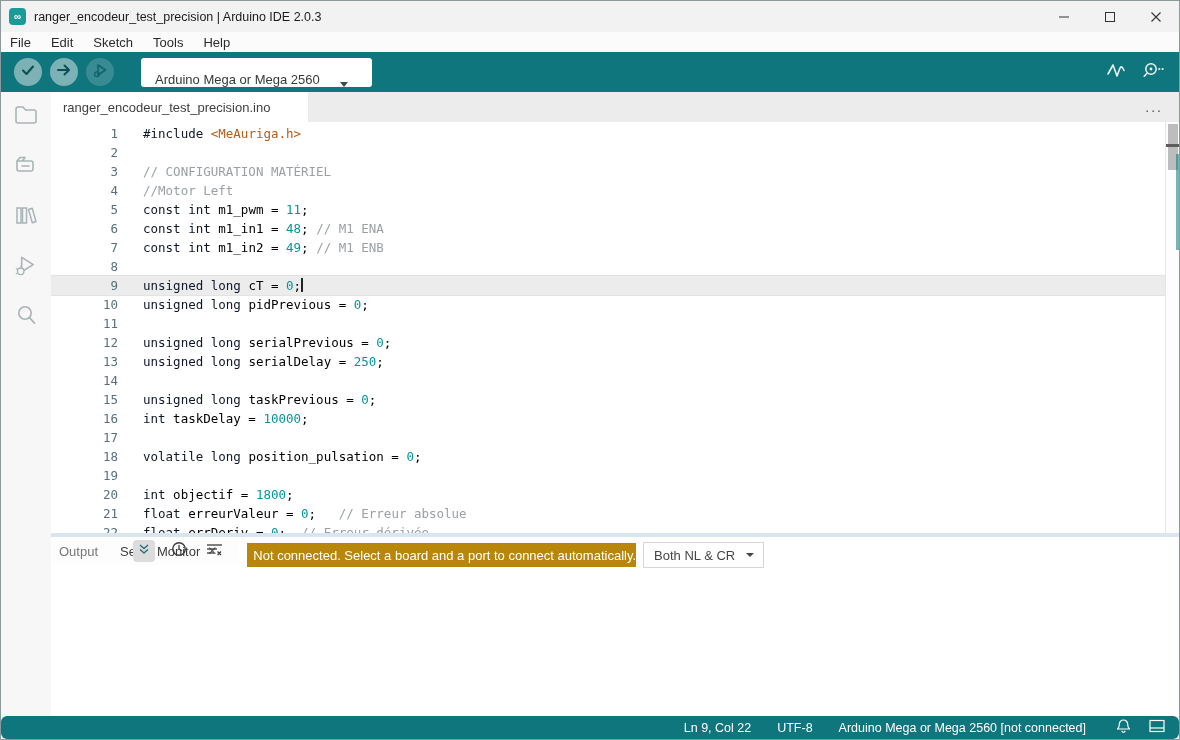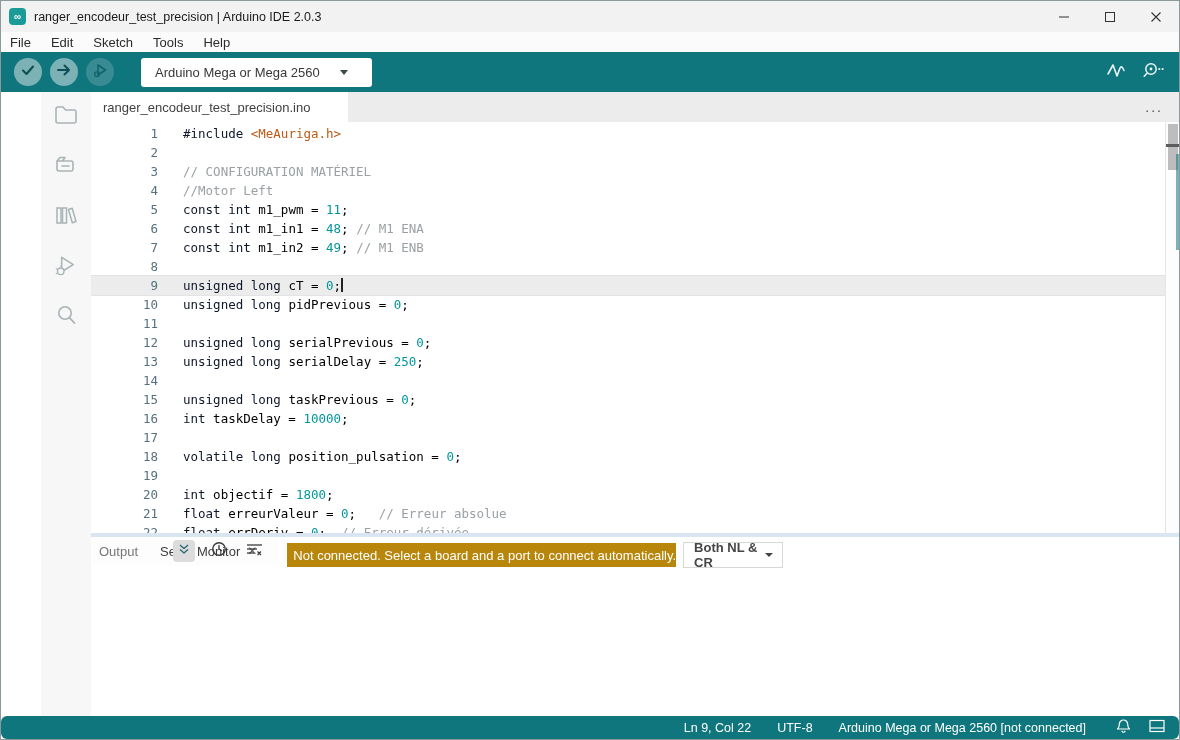--- a/index.html
+++ b/index.html
@@ -18,27 +18,27 @@
 
   
   .menubar { height:20px; background:#fbfbfb; display:flex; align-items:center; gap:20px; padding-left:9px; flex:0 0 auto; }
   .menu-item { font-size:13px; color:#2b2b2b; cursor:default; }
 
   
   .toolbar { height:40px; background:#0e767c; display:flex; align-items:center; flex:0 0 auto; position:relative; }
   .tb-circle { width:28px; height:28px; border-radius:50%; background:#7cb1b5; display:flex; align-items:center; justify-content:center; margin-left:8px; }
   .tb-circle:first-child { margin-left:13px; }
   .tb-circle.disabled { background:#47929a; opacity:.75; }
-  .board-select { margin-left:27px; height:29px; width:231px; background:#fff; border-radius:3px; display:flex; align-items:center; justify-content:space-between; padding:0 24px 0 14px; }
+  .board-select { margin-left:27px; height:29px; width:231px; background:#fff; border-radius:3px; display:flex; align-items:flex-end; justify-content:space-between; padding:0 24px 0 14px; }
   .board-select span { font-size:13px; color:#383838; }
   .board-caret { width:0; height:0; border-left:4.5px solid transparent; border-right:4.5px solid transparent; border-top:5px solid #3c4a4b; }
   .tb-right { position:absolute; right:14px; top:0; height:40px; display:flex; align-items:center; gap:14px; }
 
   
-  .main { flex:1 1 auto; display:flex; min-height:0;margin-left:40px; }
+  .main { flex:1 1 auto; display:flex; min-height:0; }
   .sidebar { width:50px; background:#f7f7f7; display:flex; flex-direction:column; align-items:center; padding-top:10px; gap:24px; flex:0 0 auto; }
   .sb-icon { width:26px; height:26px; display:flex; align-items:center; justify-content:center; }
 
   .content { flex:1 1 auto; display:flex; flex-direction:column; min-width:0; }
 
   
   .tabbar { height:30px; background:#ececec; display:flex; align-items:stretch; position:relative; flex:0 0 auto; }
   .etab { background:#fff; padding:0 38px 0 12px; display:flex; align-items:center; font-size:13px; color:#414141; }
   .tab-more { position:absolute; right:16px; top:0; height:30px; display:flex; align-items:center; color:#535353; font-size:14px; letter-spacing:2px; }
 
@@ -67,21 +67,21 @@
   .panel-header { height:28px; display:flex; align-items:center; padding-left:8px; position:relative; flex:0 0 auto; background:#fdfdfd; }
   .ptab { font-size:13px; color:#767676; margin-right:22px; display:flex; align-items:center; gap:7px; }
   .ptab.active { color:#3c3c3c; }
   .ptab .closex { color:#5a5a5a; font-size:12px; }
   .panel-icons { position:absolute; right:14px; top:0; height:28px; display:flex; align-items:center; gap:13px; }
   .pi-btn { width:22px; height:22px; display:flex; align-items:center; justify-content:center; border-radius:4px; }
   .pi-btn.toggled { background:#dcdcdc; }
 
   .banner-row { height:36px; display:flex; align-items:center; padding:0 8px; gap:7px; flex:0 0 auto; }
   .banner { flex:1 1 auto; height:24px; background:#b8860b; color:#fff; font-size:13px; display:flex; align-items:center; padding-left:6px; }
-  .line-ending { width:100px; height:26px; background:#fff; border:1px solid #d7d7d7; display:flex; align-items:center; justify-content:space-between; padding:0 9px 0 10px; flex:0 0 auto;font-weight:bold; }
+  .line-ending { width:121px; height:26px; background:#fff; border:1px solid #d7d7d7; display:flex; align-items:center; justify-content:space-between; padding:0 9px 0 10px; flex:0 0 auto; }
   .line-ending span { font-size:13px; color:#454545; }
   .le-caret { width:0; height:0; border-left:4px solid transparent; border-right:4px solid transparent; border-top:4.5px solid #444; }
   .panel-body { flex:1 1 auto; background:#fff; }
 
   
   .statusbar { height:23px; background:#0e767c; display:flex; align-items:center; justify-content:flex-end; gap:26px; padding-right:14px; flex:0 0 auto;border-radius:6px; }
   .sb-item { color:#fff; font-size:12.5px; }
   .sb-icons { display:flex; align-items:center; gap:18px; margin-left:4px; }
 </style>
 </head>

